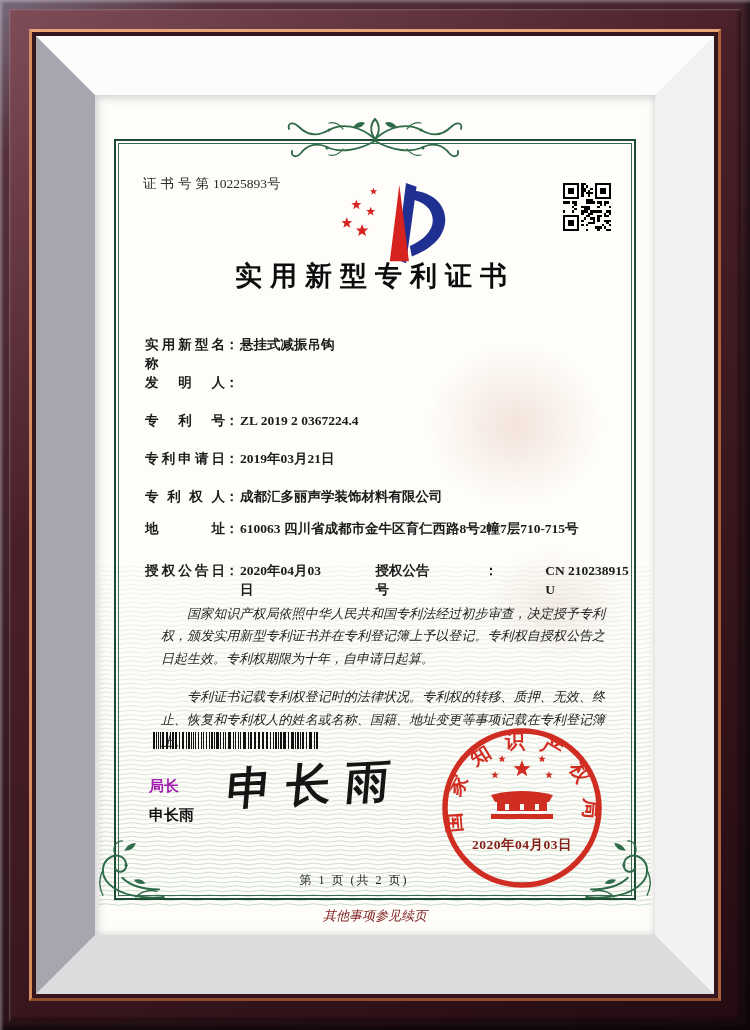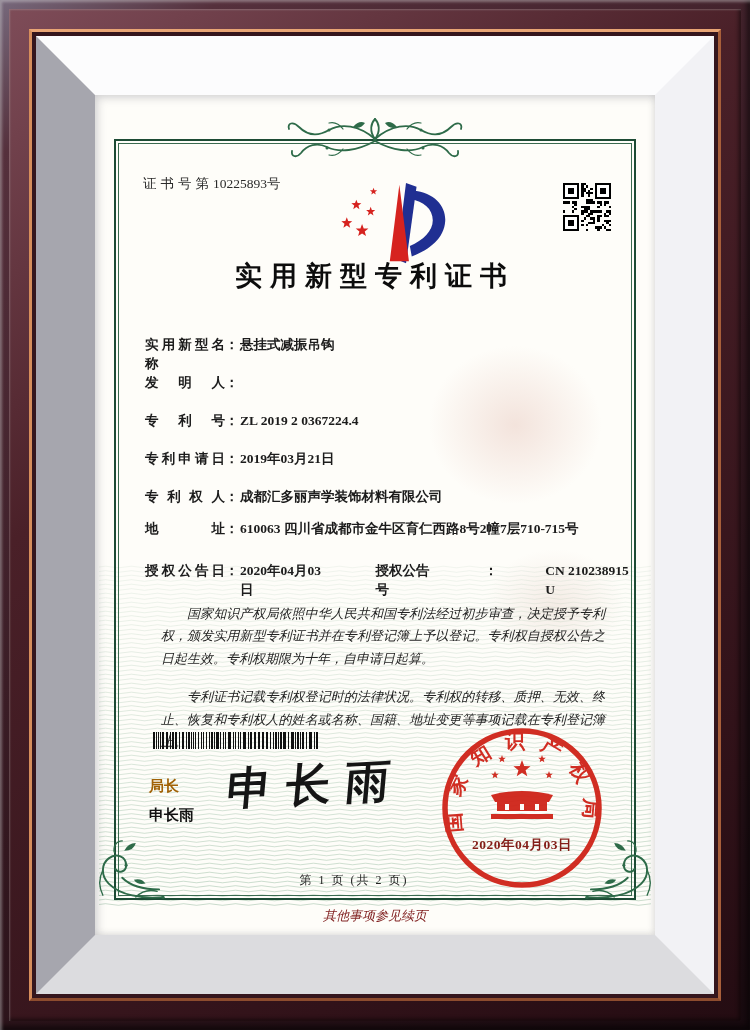--- a/index.html
+++ b/index.html
@@ -44,21 +44,21 @@
   .f-colon{width:15px;flex:none;}
   .f-value{flex:1;}
   .r1{top:240px}.r2{top:278px}.r3{top:316px}.r4{top:354px}.r5{top:392px}.r6{top:424px}
   .r7{top:466px}
   .pair2{margin-left:45px;display:flex;gap:46px;}
   .body-text{position:absolute;left:50px;top:492px;width:476px;font-size:13px;
     font-style:italic;color:#222;line-height:22.4px;text-align:justify;}
   .body-text p{margin:16px;text-indent:2em;}
   .barcode{position:absolute;left:58px;top:637px;width:170px;height:17px;}
   .director-title{position:absolute;left:54px;top:682px;font-size:15px;font-weight:700;
-    color:#a16207;font-family:Liberation Mono, monospace;}
+    color:#a21caf;font-family:Liberation Mono, monospace;}
   .director-name{position:absolute;left:54px;top:711px;font-size:15px;font-weight:700;
     color:#111;font-family:"Liberation Sans","DejaVu Sans",sans-serif;}
   .signature{position:absolute;left:132px;top:658px;width:250px;font-size:45px;font-weight:700;
     color:#151515;letter-spacing:14px;transform:rotate(-3deg) skewX(-8deg);white-space:nowrap;}
   .seal{position:absolute;left:340px;top:628px;width:174px;height:174px;opacity:.95;}
   .page-info{position:absolute;left:0;top:777px;width:518px;text-align:center;
     font-size:12px;letter-spacing:2px;color:#222;}
   .footer-note{position:absolute;left:0;top:812px;width:560px;text-align:center;
     font-size:13px;font-style:italic;color:#7f1d1d;}
 </style>

